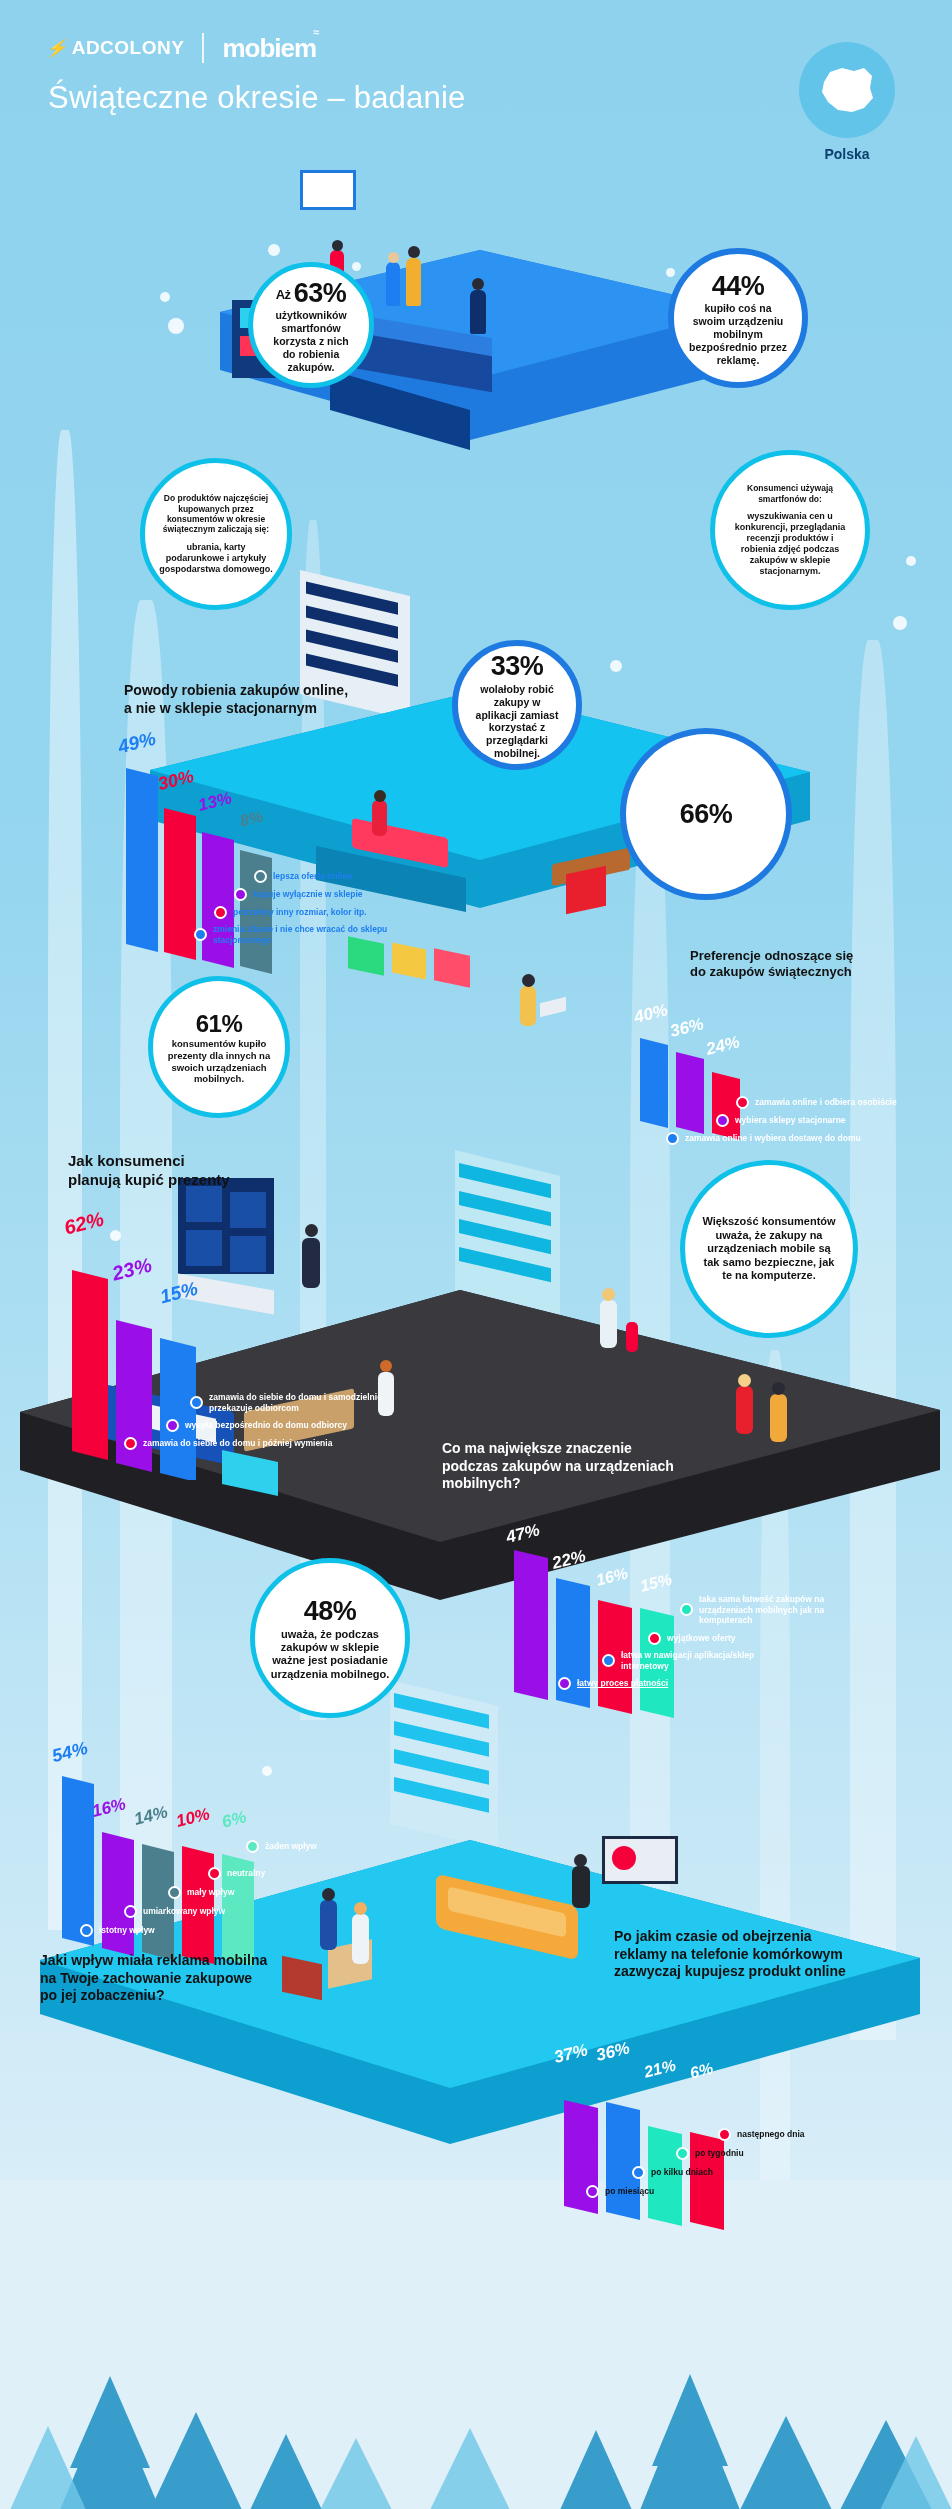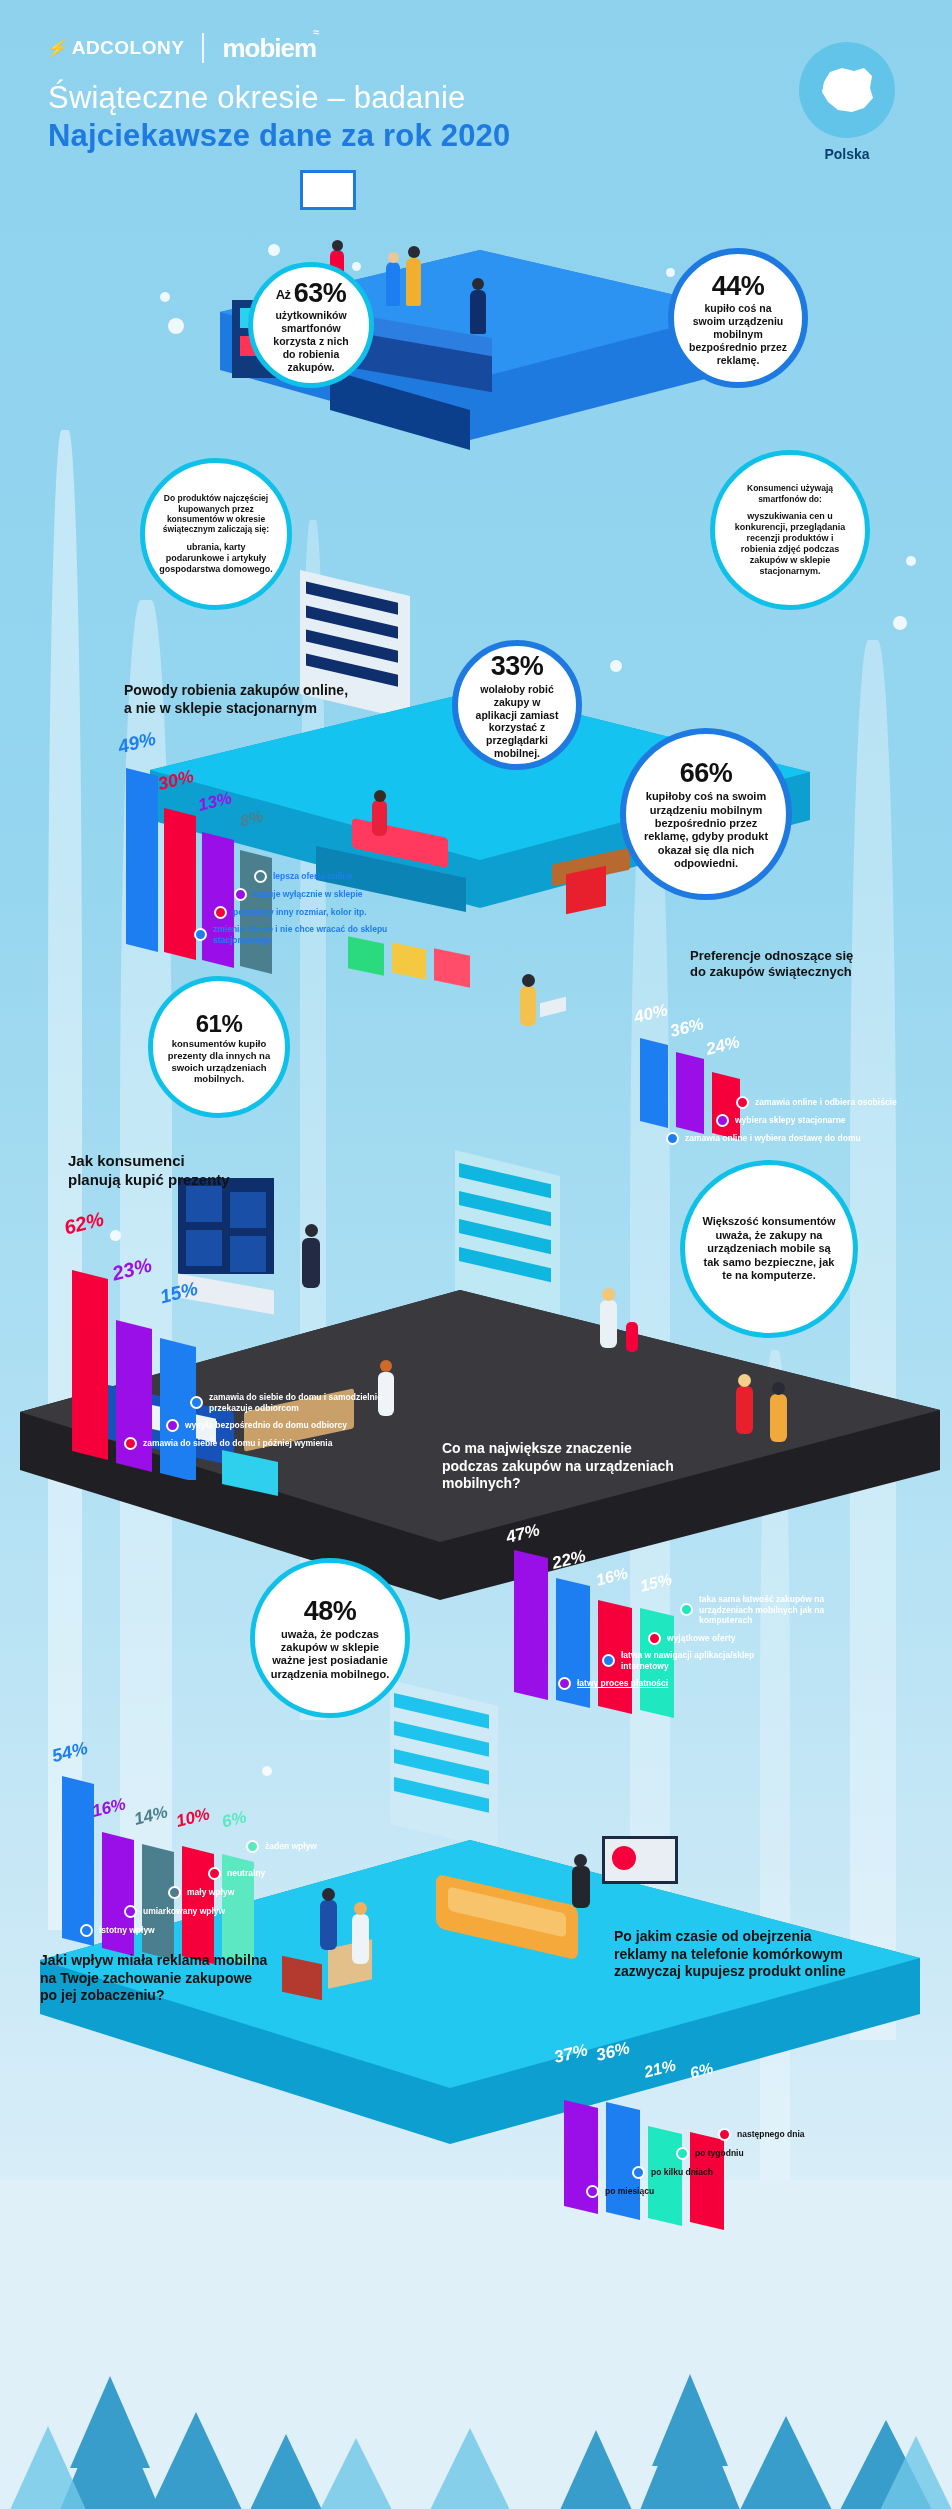--- a/index.html
+++ b/index.html
@@ -91,21 +91,20 @@
         <span class="spark">⚡</span>
         <span>ADCOLONY</span>
       </div>
       <div class="logo-div"></div>
       <div class="logo-mb">
         <span>mobiem</span>
         <span class="wave">≈</span>
       </div>
     </div>
     <div class="title1">Świąteczne okresie – badanie</div>
-    <div class="title2">Najciekawsze dane za rok 2020</div>
   </div>
 
   <div class="poland-wrap">
     <div class="poland-circle">
       <svg width="62" height="60" viewBox="0 0 62 60">
         <path d="M8,22 L14,12 L26,8 L38,11 L48,8 L56,16 L54,28 L57,38 L48,48 L36,52 L22,50 L12,42 L6,32 Z" fill="#ffffff"></path>
       </svg>
     </div>
     <div class="poland-label">Polska</div>
   </div>
@@ -279,21 +278,20 @@
   <div class="bubble b-blue" style="left:452px;top:640px;width:130px;height:130px;">
     <div>
       <span class="big">33%</span>
       <p>wolałoby robić zakupy w aplikacji zamiast korzystać z przeglądarki mobilnej.</p>
     </div>
   </div>
 
   <div class="bubble b-blue" style="left:620px;top:728px;width:172px;height:172px;">
     <div>
       <span class="big">66%</span>
-      <p style="font-size:11px;">kupiłoby coś na swoim urządzeniu mobilnym bezpośrednio przez reklamę, gdyby produkt okazał się dla nich odpowiedni.</p>
     </div>
   </div>
 
   <div class="bubble b-cyan" style="left:148px;top:976px;width:142px;height:142px;">
     <div>
       <span class="big" style="font-size:24px;">61%</span>
       <p style="font-size:9.5px;">konsumentów kupiło prezenty dla innych na swoich urządzeniach mobilnych.</p>
     </div>
   </div>
 

